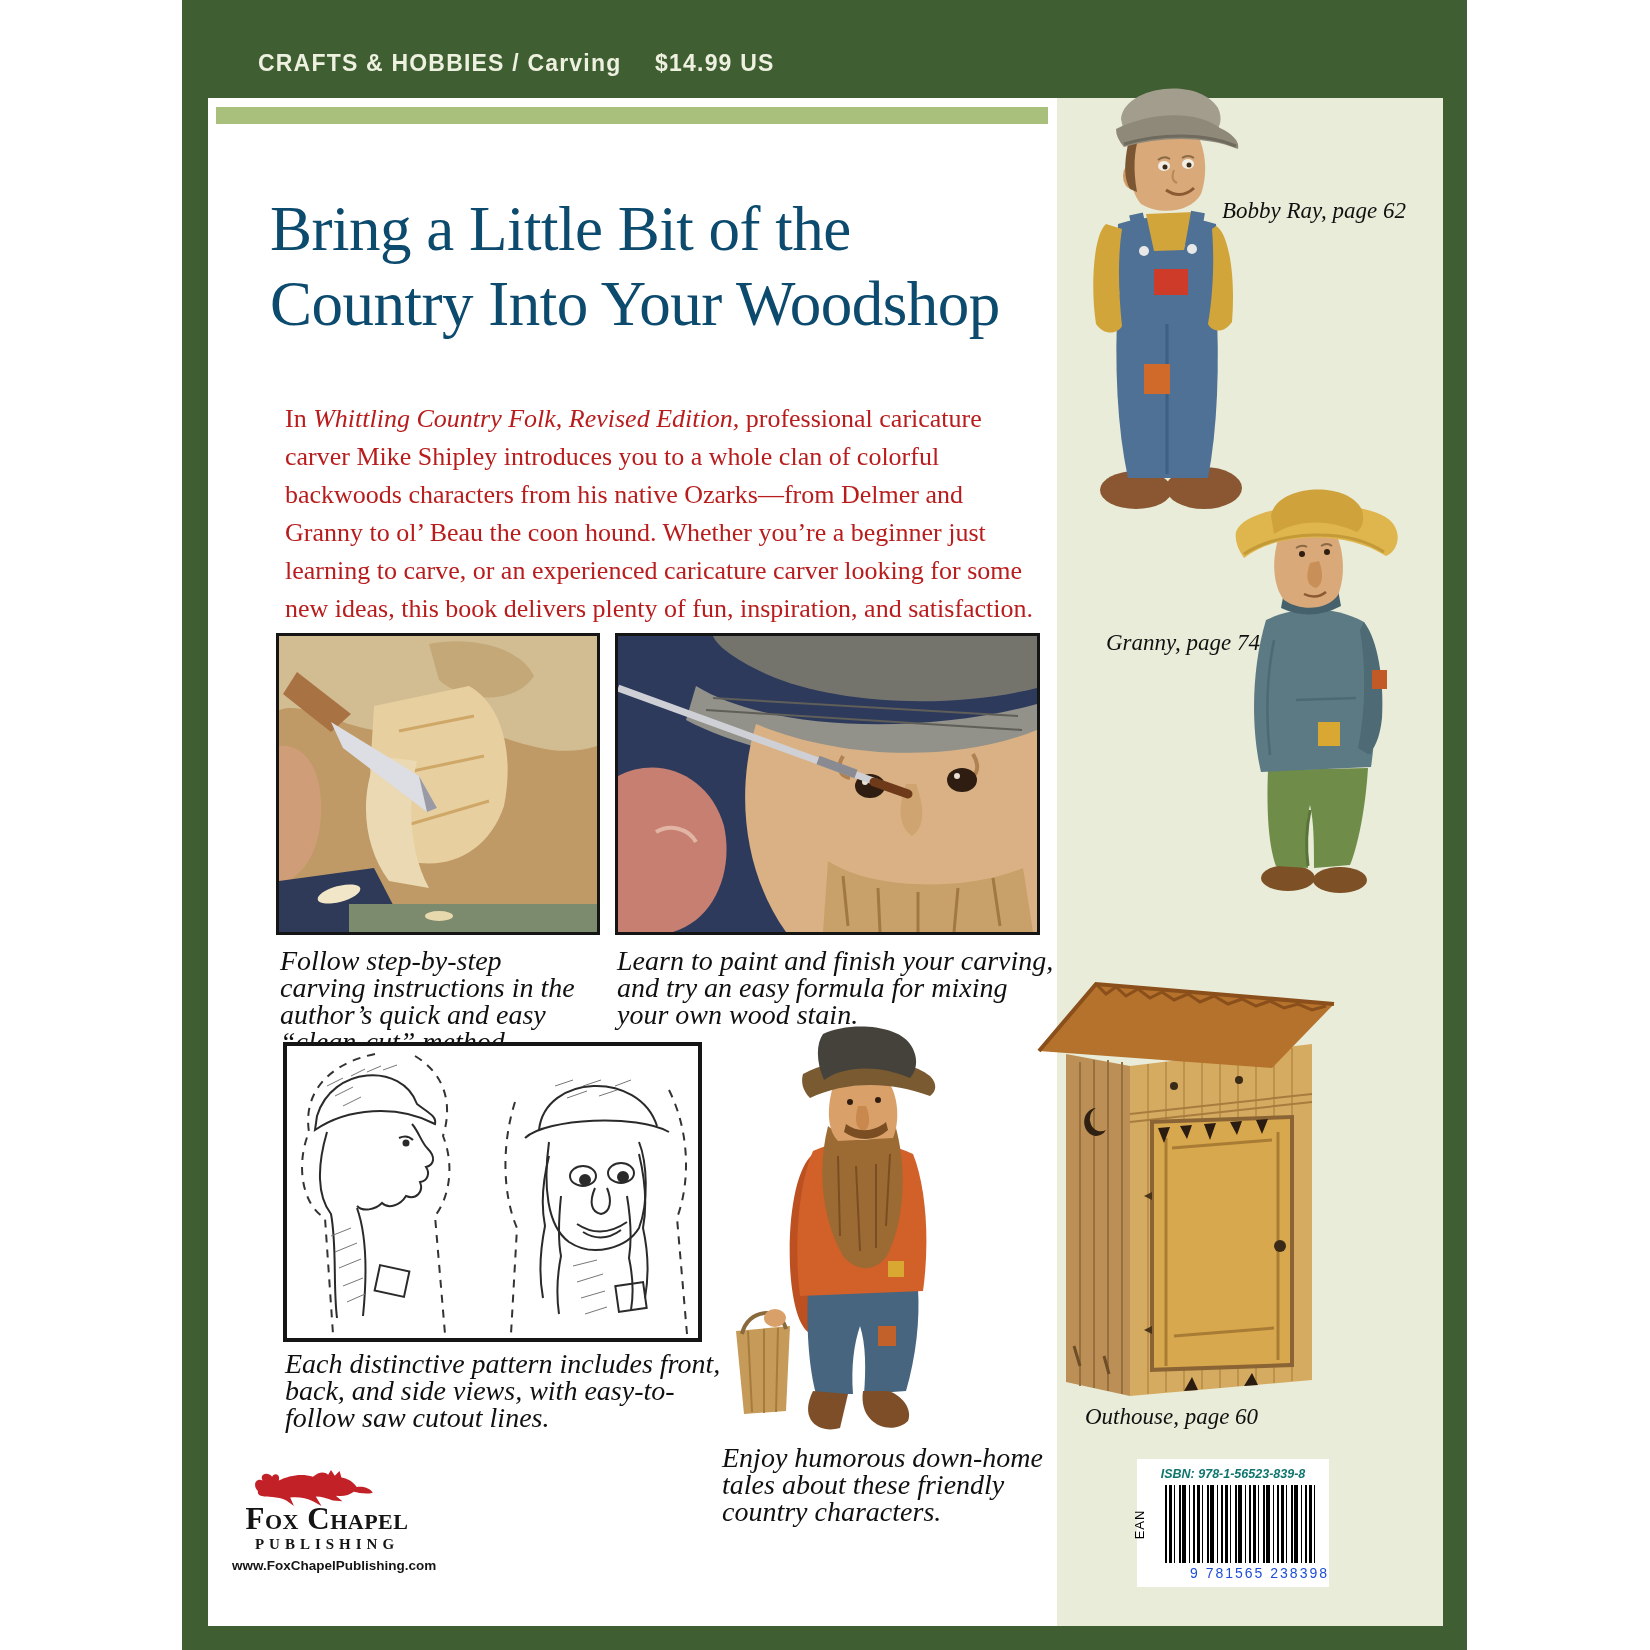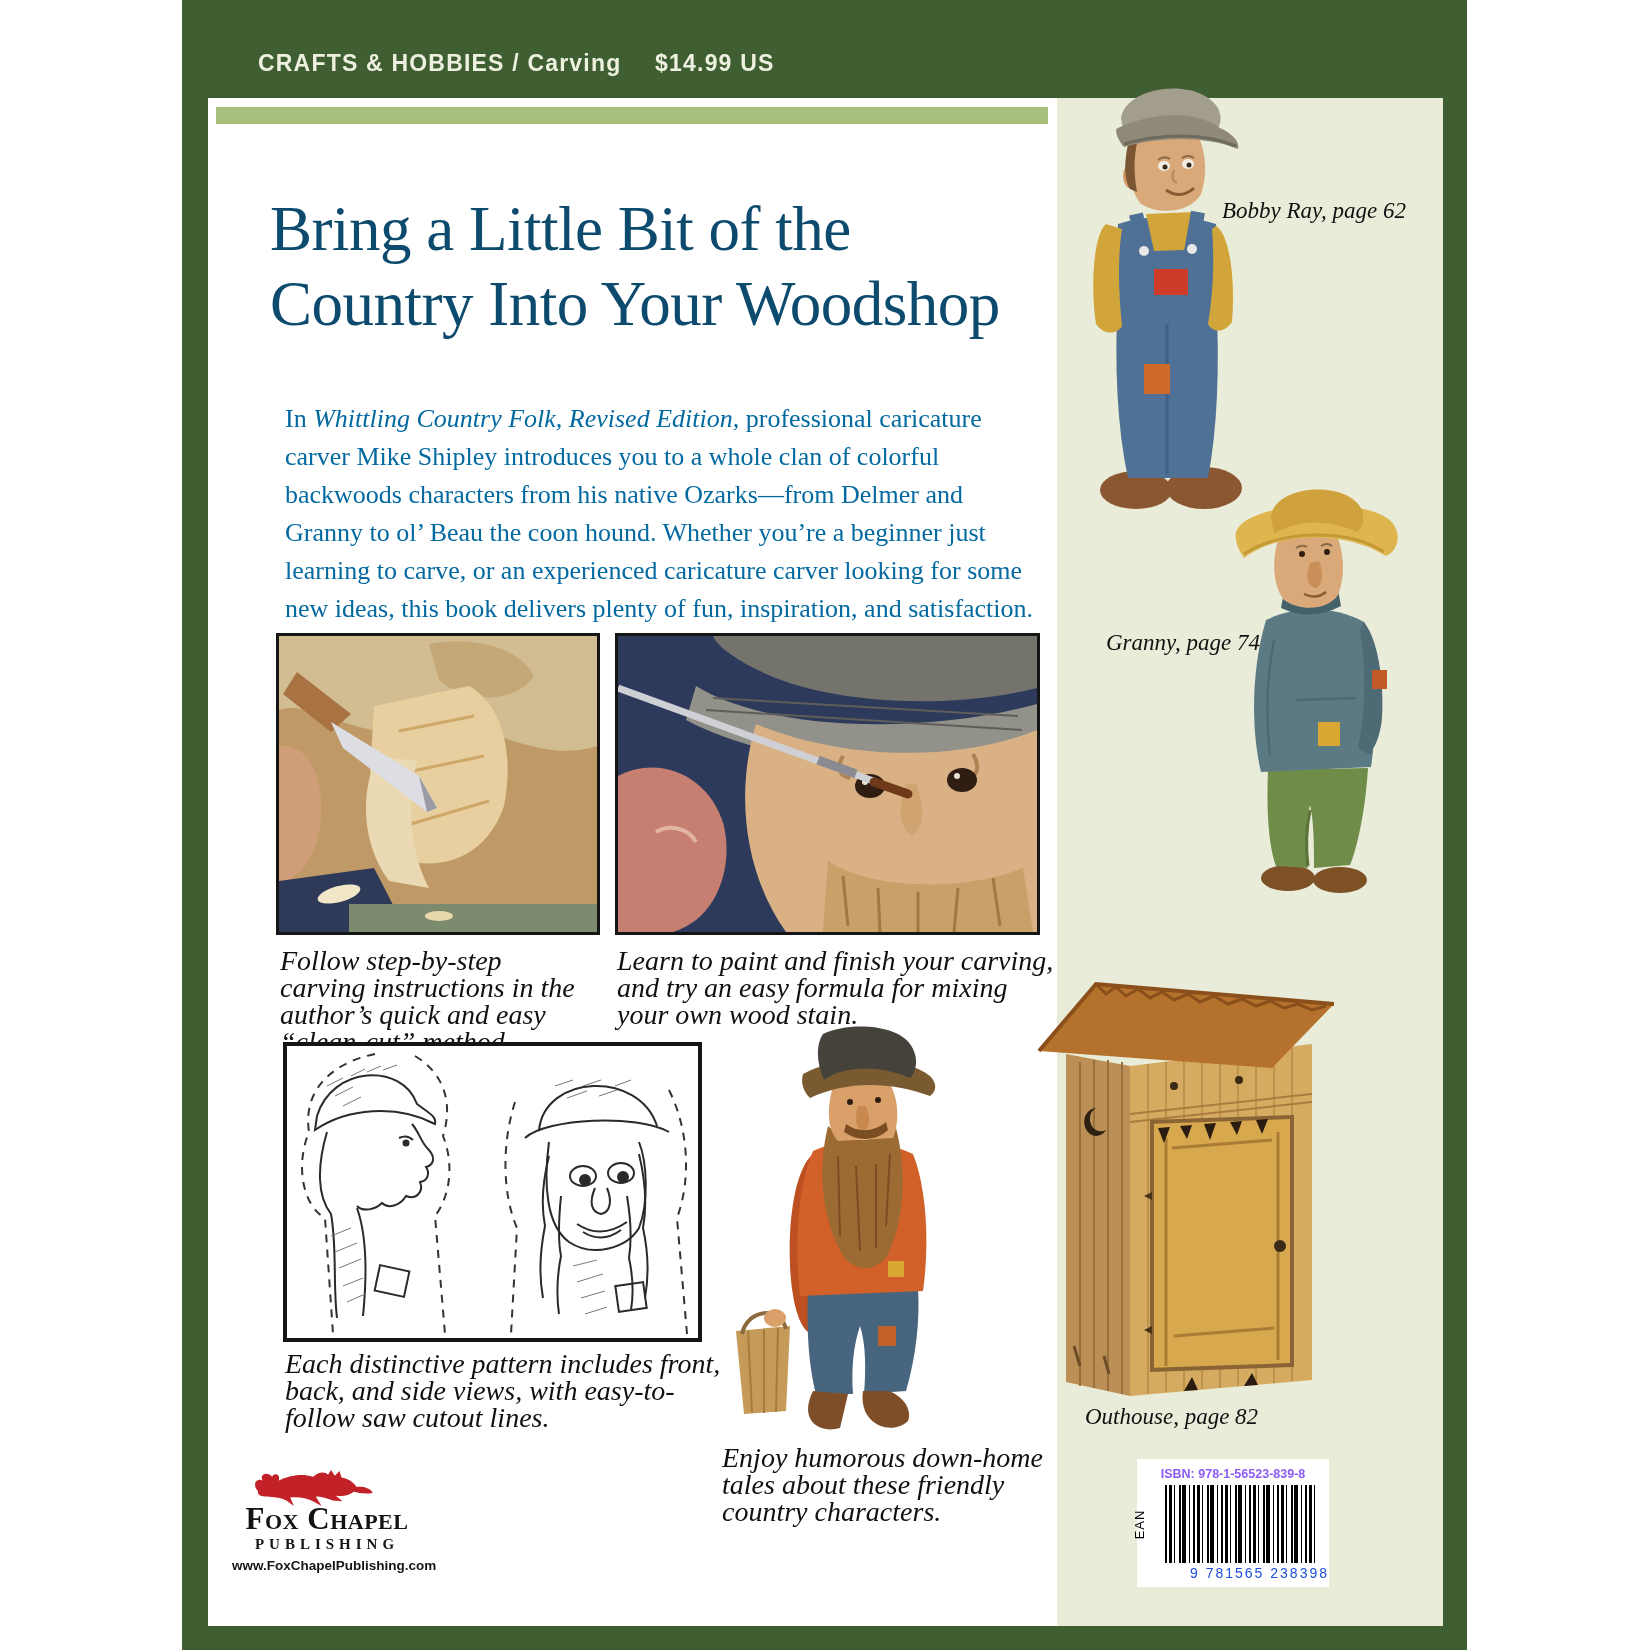--- a/index.html
+++ b/index.html
@@ -12,21 +12,21 @@
   #sidebar{left:1057px;top:98px;width:386px;height:1528px;background:#e9ecd8;}
   #olive-bar{left:216px;top:107px;width:832px;height:17px;background:#a9bf7c;}
   
   #header-line{left:258px;top:50px;font-family:"Liberation Sans",sans-serif;
     font-size:23px;font-weight:600;letter-spacing:1.2px;color:#eef0e0;white-space:nowrap;}
   #header-line .price{margin-left:26px;}
   
   #main-title{left:270px;top:192px;font-size:63px;line-height:75px;color:#0c4a6e;
     letter-spacing:-0.5px;white-space:nowrap;}
   
-  #intro{left:285px;top:400px;width:752px;font-size:26px;line-height:38px;color:#0369a1;text-align:left;}
+  #intro{left:285px;top:400px;width:752px;font-size:26px;line-height:38px;color:#b91c1c;text-align:left;}
   #intro .btitle{font-style:italic;}
   
   .photo{border:3px solid #151515;overflow:hidden;background:#2d3a5c;}
   #photo-carving{left:276px;top:633px;width:318px;height:296px;}
   #photo-painting{left:615px;top:633px;width:419px;height:296px;}
   .caption{font-style:italic;font-size:28px;line-height:27px;color:#101010;}
   #caption-carving{left:280px;top:947px;width:312px;}
   #caption-painting{left:617px;top:947px;width:440px;}
   
   #pattern-box{left:283px;top:1042px;width:411px;height:292px;border:4px solid #151515;background:#ffffff;}
@@ -46,21 +46,21 @@
   #bobby-svg{left:1066px;top:74px;width:205px;height:440px;}
   #granny-svg{left:1226px;top:470px;width:182px;height:432px;}
   #outhouse-svg{left:1034px;top:946px;width:312px;height:452px;}
   .side-caption{font-style:italic;font-size:23px;color:#101010;white-space:nowrap;}
   #caption-bobby{left:1222px;top:198px;}
   #caption-granny{left:1106px;top:630px;}
   #caption-outhouse{left:1085px;top:1404px;}
   
   #barcode{left:1137px;top:1459px;width:192px;height:128px;background:#ffffff;}
   #barcode .isbn{position:absolute;top:8px;left:0;width:100%;text-align:center;
-     font-family:"Liberation Sans",sans-serif;font-size:12.5px;font-weight:600;color:#8b5cf6;}
+     font-family:"Liberation Sans",sans-serif;font-size:12.5px;font-weight:600;color:#0f766e;font-style:italic;}
   #barcode .ean{position:absolute;left:-12px;top:58px;transform:rotate(-90deg);
      font-family:"Liberation Sans",sans-serif;font-size:13px;color:#000;letter-spacing:1px;}
   #barcode .bars{position:absolute;left:28px;top:26px;width:152px;height:78px;
      background:repeating-linear-gradient(to right,
        #000 0 2px,#fff 2px 4px,#000 4px 7px,#fff 7px 9px,#000 9px 10px,#fff 10px 14px,
        #000 14px 16px,#fff 16px 17px,#000 17px 21px,#fff 21px 24px,#000 24px 25px,#fff 25px 28px);}
   #barcode .digits{position:absolute;bottom:6px;left:0;width:100%;text-align:right;
      font-family:"Liberation Sans",sans-serif;font-size:14px;color:#1d4ed8;letter-spacing:2px;}
 </style>
 </head>
@@ -275,21 +275,21 @@
     <path d="M124,182 l12,-1 -6,16 Z M146,180 l12,-1 -5,14 Z M170,178 l12,-1 -6,17 Z M196,176 l12,-1 -5,14 Z M222,174 l12,-1 -6,15 Z" fill="#2a1c10"></path>
     <circle cx="246" cy="300" r="6" fill="#3a2a18"></circle>
     <path d="M118,246 l-8,4 8,4 Z M118,380 l-8,4 8,4 Z" fill="#4a3418"></path>
     <circle cx="140" cy="140" r="4" fill="#3a2a18"></circle>
     <circle cx="205" cy="134" r="4" fill="#3a2a18"></circle>
     <path d="M150,445 l8,-14 6,13 M210,440 l8,-13 6,12" fill="#2a1c10"></path>
     <polygon points="5,105 62,38 300,58 238,122" fill="#b5722c"></polygon>
     <path d="M5,105 L62,38 L300,58" stroke="#8a4f1a" stroke-width="4" fill="none"></path>
     <path d="M62,38 l10,10 10,-7 10,9 12,-7 12,9 12,-6 12,8 14,-6 12,8 14,-6 14,8 14,-5 14,7 14,-5 14,7 14,-4 14,6 14,-4" stroke="#8a4f1a" stroke-width="3" fill="none"></path>
   </svg>
-  <div class="abs side-caption" id="caption-outhouse">Outhouse, page 82</div>
+  <div class="abs side-caption" id="caption-outhouse">Outhouse, page 60</div>
 
   <div class="abs" id="barcode">
     <div class="isbn">ISBN: 978-1-56523-839-8</div>
     <div class="ean">EAN</div>
     <div class="bars"></div>
     <div class="digits">9 781565 238398</div>
   </div>
 
 </div>
 

